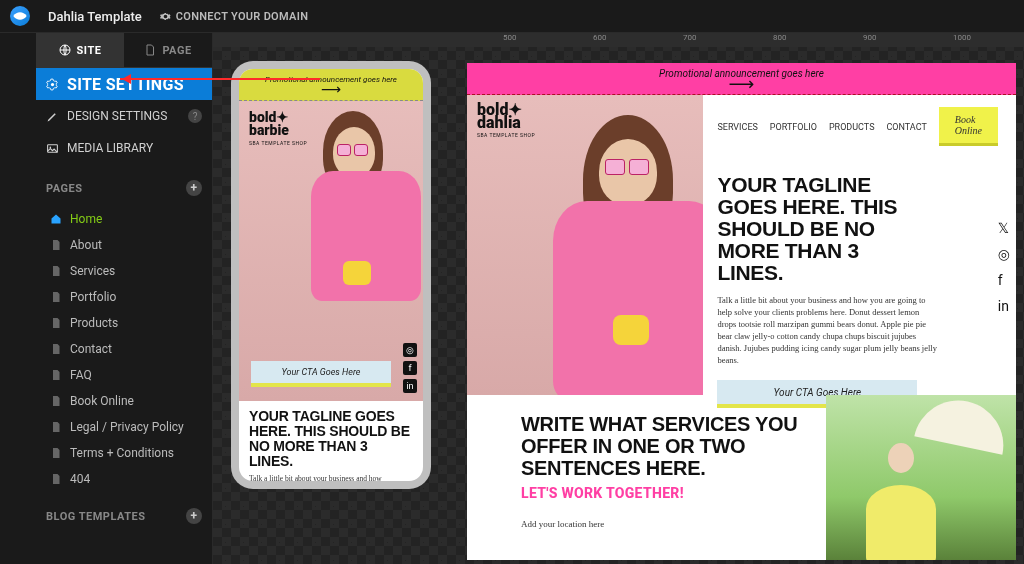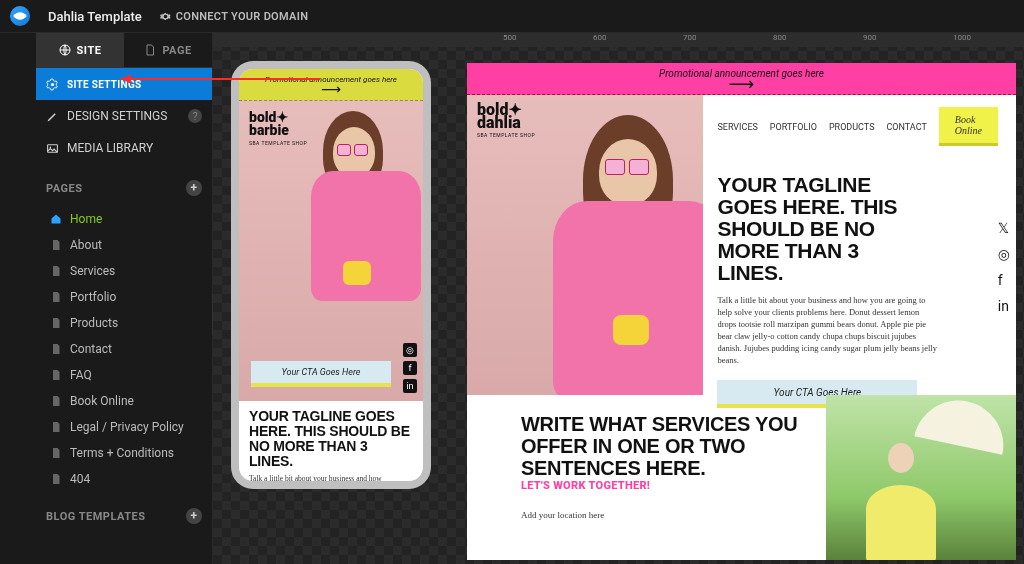--- a/index.html
+++ b/index.html
@@ -17,21 +17,21 @@
   .main { display: flex; flex: 1; min-height: 0; }
 
   
   .sidebar { width: 213px; background: #1a1a1a; display: flex; flex-direction: column; border-right: 1px solid #2a2a2a; position: relative; padding-left: 36px; }
   .tabrow { display: flex; border-bottom: 1px solid #333; }
   .tabrow .tab { flex: 1; display: flex; align-items: center; justify-content: center; gap: 6px; height: 34px; font-size: 11px; font-weight: 700; letter-spacing: .5px; color: #888; cursor: pointer; }
   .tabrow .tab.active { background: #333; color: #fff; }
   .tabrow .tab svg { width: 12px; height: 12px; fill: currentColor; }
 
   .menu-item { display: flex; align-items: center; height: 32px; padding: 0 10px; font-size: 12px; color: #d0d0d0; cursor: pointer; gap: 8px; position: relative; }
-  .menu-item.selected { background: #0b7dd8; color: #fff; font-weight: 700; font-size: 10px; letter-spacing: .3px; }
+  .menu-item.selected { background: #0b7dd8; color: #fff; font-weight: 700; font-size: 16px; letter-spacing: .3px; }
   .menu-item svg { width: 13px; height: 13px; fill: currentColor; flex-shrink: 0; }
   .menu-item .help { margin-left: auto; width: 14px; height: 14px; border-radius: 50%; background: #444; color: #888; font-size: 10px; display: flex; align-items: center; justify-content: center; }
 
   .section-header { display: flex; align-items: center; justify-content: space-between; height: 36px; padding: 0 10px; font-size: 11px; font-weight: 700; color: #888; letter-spacing: .5px; margin-top: 6px; }
   .section-header .plus { width: 16px; height: 16px; border-radius: 50%; background: #444; color: #ccc; display: flex; align-items: center; justify-content: center; font-size: 12px; cursor: pointer; }
 
   .page-item { display: flex; align-items: center; height: 26px; padding: 0 10px 0 14px; font-size: 12px; color: #bbb; gap: 8px; cursor: pointer; }
   .page-item.active { color: #84cc16; }
   .page-item .ficon { width: 12px; height: 12px; fill: #666; flex-shrink: 0; }
   .page-item.active .ficon { fill: #29a3ff; }
@@ -88,21 +88,21 @@
   .desk-nav { display: flex; gap: 12px; font-size: 9px; color: #333; align-items: center; }
   .desk-nav .book { margin-left: auto; background: #f0f24a; border-bottom: 3px solid #c9cb2a; padding: 7px 16px; font-style: italic; font-family: Georgia, serif; font-size: 10px; }
   .desk-tagline { font-family: "Arial Black", sans-serif; font-weight: 900; font-size: 21px; line-height: 22px; color: #111; margin-top: 28px; letter-spacing: -.3px; max-width: 210px; }
   .desk-para { font-size: 8.5px; font-family: Georgia, serif; color: #333; margin-top: 10px; max-width: 220px; line-height: 12px; }
   .desk-cta { margin-top: 14px; width: 200px; height: 28px; background: #d7e9f1; border-bottom: 4px solid #e3e54a; display: flex; align-items: center; justify-content: center; font-size: 10px; font-style: italic; font-family: Georgia, serif; color: #222; }
   .desk-socials { position: absolute; right: 6px; top: 125px; display: flex; flex-direction: column; gap: 10px; color: #111; font-size: 14px; }
 
   .desk-services { display: flex; height: 170px; }
   .desk-serv-left { flex: 1; padding: 18px 20px 10px 54px; background: #fff; }
   .desk-serv-title { font-family: "Arial Black", sans-serif; font-weight: 900; font-size: 20px; line-height: 22px; color: #111; letter-spacing: -.3px; }
-  .desk-serv-sub { color: #ff3fa4; font-weight: 800; font-size: 11px; margin-top: 0; letter-spacing: .3px; }
+  .desk-serv-sub { color: #ff3fa4; font-weight: 800; font-size: 14px; margin-top: 6px; letter-spacing: .3px; }
   .desk-serv-loc { font-size: 9px; font-family: Georgia, serif; margin-top: 18px; color: #333; }
   .desk-serv-img { width: 190px; background: linear-gradient(180deg,#bfe3a8 0%, #8fc96a 60%, #567c36 100%); position: relative; overflow: hidden; }
 
   
   .girl { position: absolute; }
   .girl .head { width: 42px; height: 50px; background: #e9c6a8; border-radius: 50% 50% 45% 45%; position: absolute; }
   .girl .hair { width: 60px; height: 80px; background: #6b3e2a; border-radius: 50% 50% 40% 40%; position: absolute; }
   .girl .shirt { position: absolute; background: #f272aa; border-radius: 20% 20% 10% 10%; }
   .girl .glasses { position: absolute; width: 34px; height: 12px; }
   .girl .glasses span { display:inline-block; width:14px; height:12px; background:#f5b0d6; border:1px solid #b26; border-radius:3px; }

